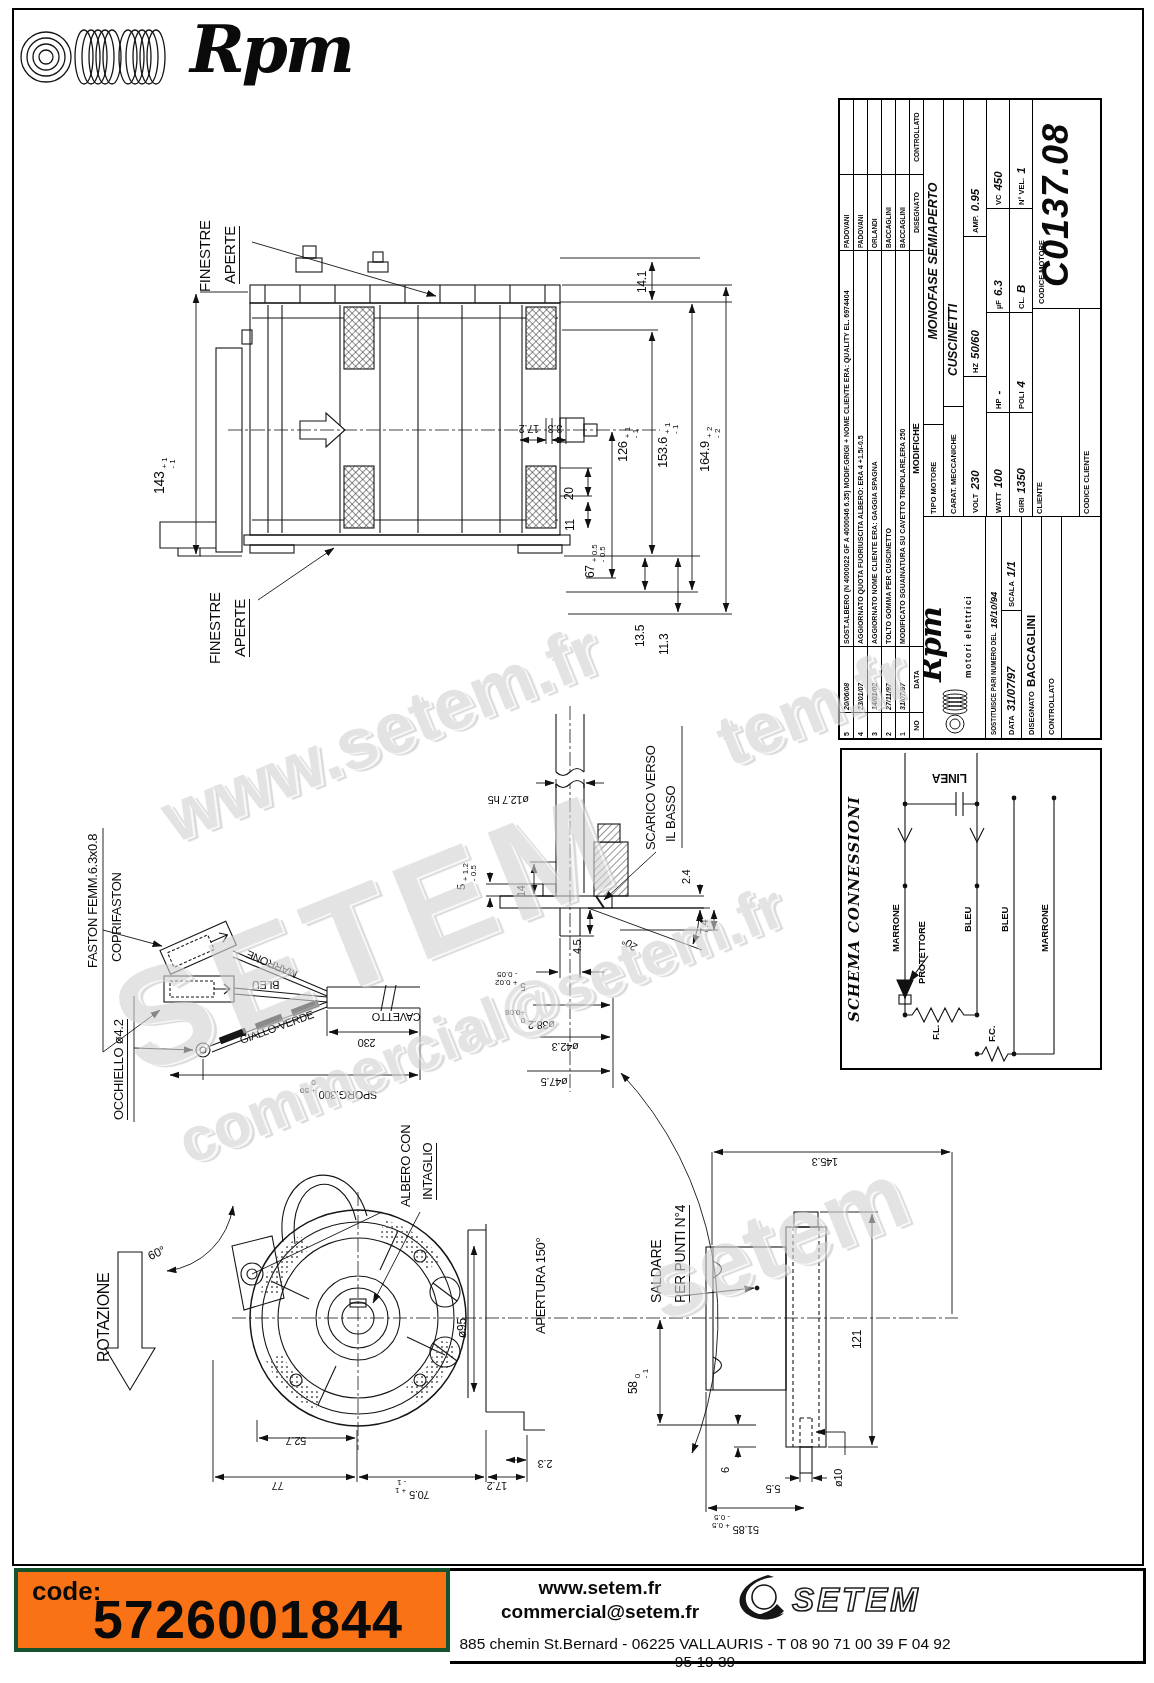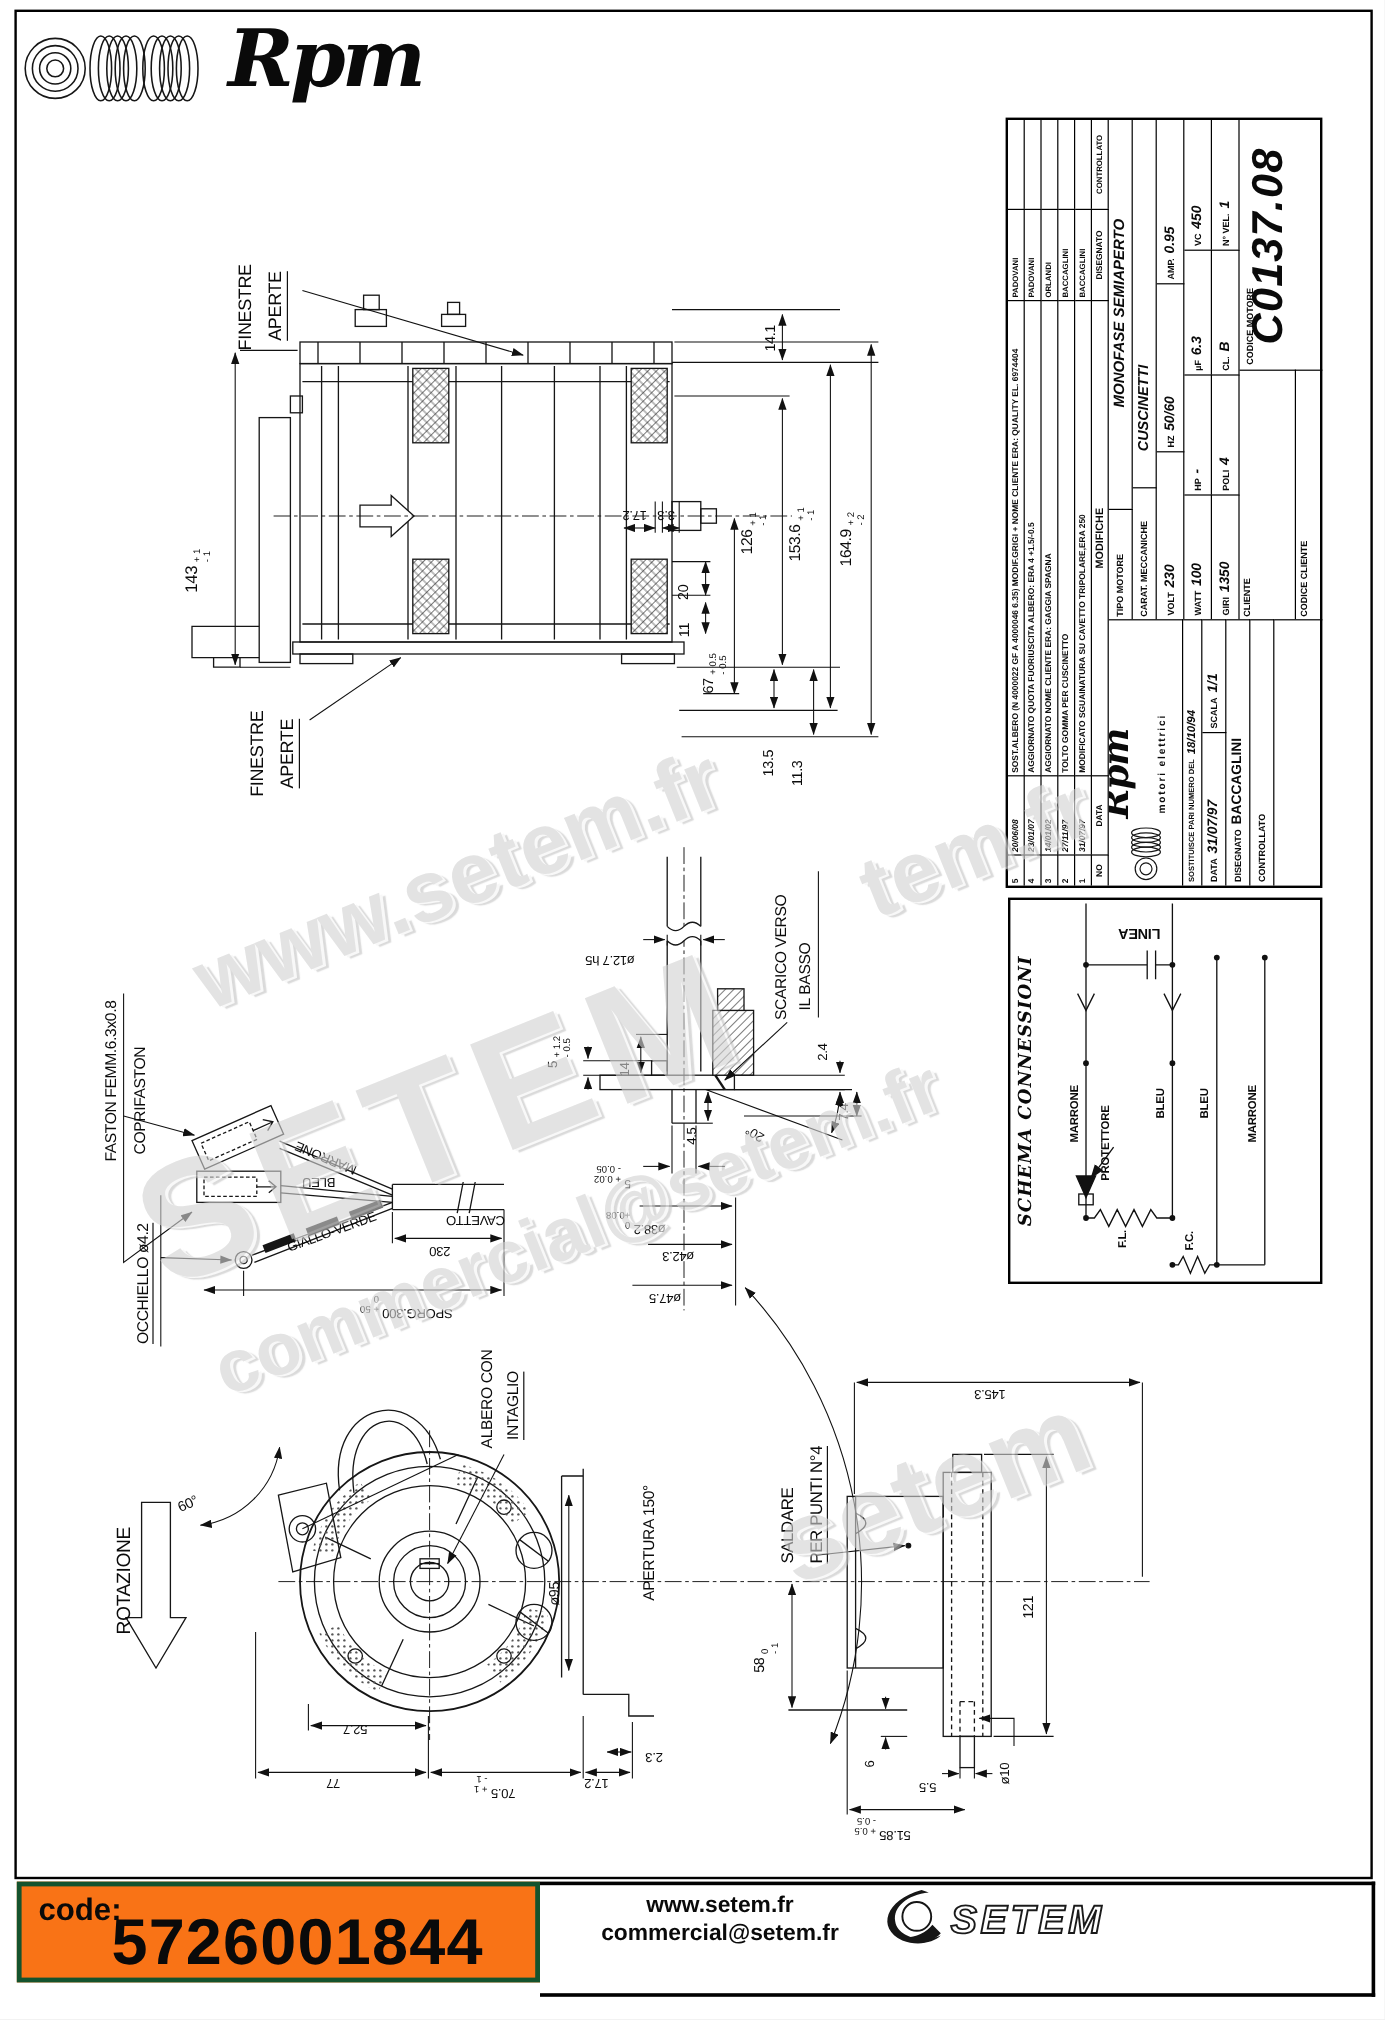--- a/index.html
+++ b/index.html
@@ -565,20 +565,21 @@
   <div class="wm" style="left:705px;top:706px;font-size:72px">tem.fr</div>
   <div class="wm" style="left:630px;top:1242px;font-size:94px">setem</div>
 
   <div id="codebox">
     <div class="cl1">code:</div>
     <div class="cl2">5726001844</div>
   </div>
   <div id="footerbox">
     <div style="left:30px;top:6px;width:240px;text-align:center;font-size:19px;font-weight:bold">www.setem.fr</div>
     <div style="left:30px;top:30px;width:240px;text-align:center;font-size:19px;font-weight:bold">commercial@setem.fr</div>
+    <div style="left:5px;top:64px;width:500px;text-align:center;font-size:15.5px">885 chemin St.Bernard  -  06225 VALLAURIS  -  T 08 90 71 00 39   F 04 92 95 19 39</div>
     <svg width="210" height="52" viewBox="0 0 210 52" style="position:absolute;left:280px;top:2px">
       <path d="M38,2 C8,10 0,34 22,44 C34,49 48,46 54,40 C40,46 18,42 16,28 C14,16 26,6 44,4 Z" fill="#161616"></path>
       <path d="M20,41 C30,49 46,47 54,38 L47,31 C41,39 29,43 20,41 Z" fill="#161616"></path>
       <circle cx="34" cy="24" r="12" fill="#fff" stroke="#161616" stroke-width="1.6"></circle>
       <text x="62" y="38" font-family="Liberation Sans, sans-serif" font-size="33" font-weight="bold" font-style="italic" letter-spacing="3" fill="#fff" stroke="#1a1a1a" stroke-width="1.6">SETEM</text>
     </svg>
   </div>
 
 </div>
 

